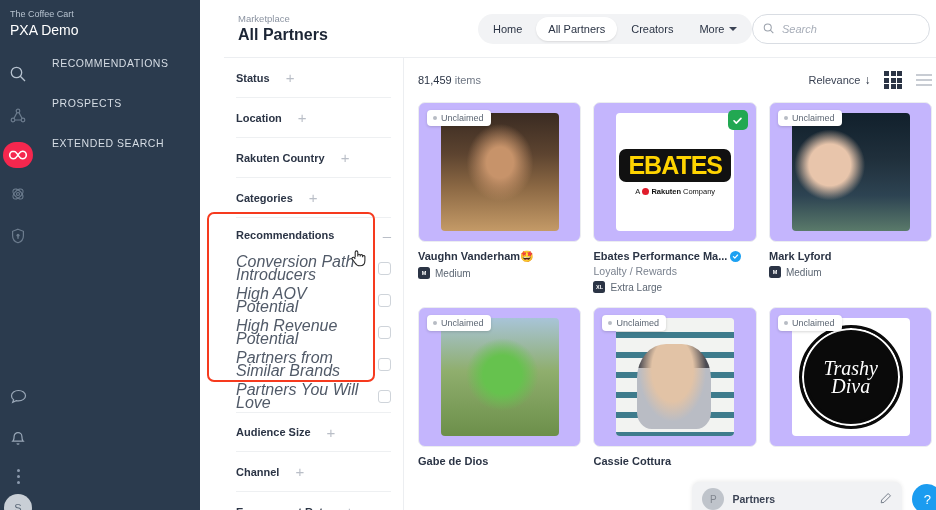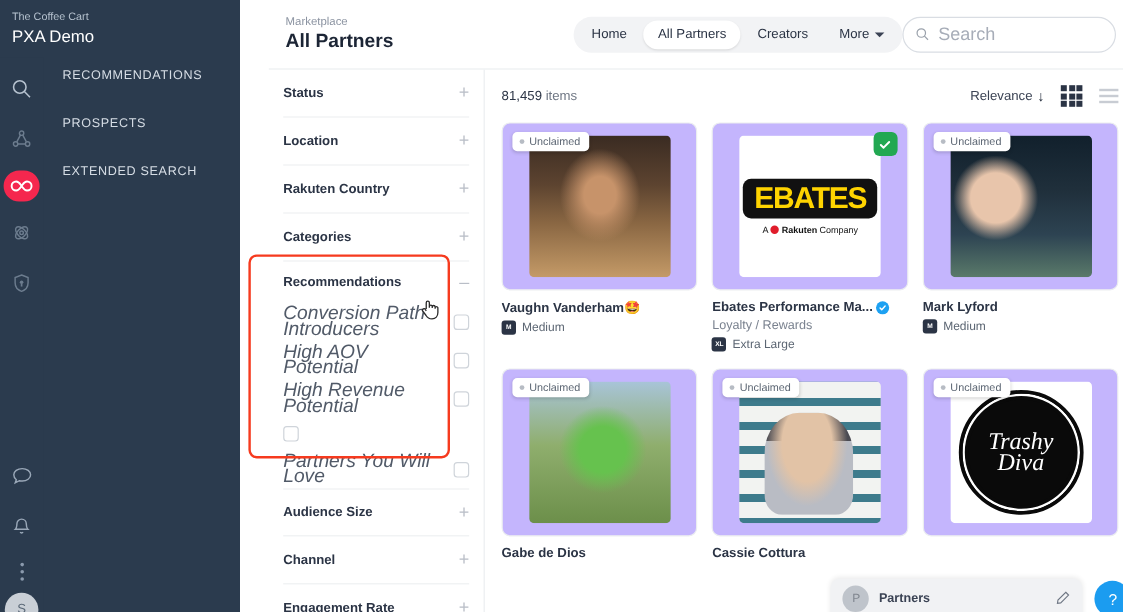--- a/index.html
+++ b/index.html
@@ -38,28 +38,28 @@
   .crumb { font-size: 9.5px; color: #8b93a1; line-height: 13px; }
   .page-title { font-size: 16px; color: #1c2535; font-weight: 700; line-height: 20px; }
 
   .tabs { display: flex; align-items: center; background: #f2f3f5; border-radius: 18px; height: 30px; padding: 3px; gap: 2px; }
   .tab { font-size: 11px; color: #2b3445; padding: 0 12px; height: 24px; line-height: 24px; border-radius: 14px; white-space: nowrap; }
   .tab.active { background: #ffffff; box-shadow: 0 1px 2px rgba(0,0,0,.10); }
   .tab.more { display: flex; align-items: center; gap: 5px; }
   .chev { width: 0; height: 0; border-left: 4px solid transparent; border-right: 4px solid transparent; border-top: 4px solid #3b4354; }
 
   .searchbox { margin-left: auto; width: 178px; height: 30px; border: 1px solid #d9dde3; border-radius: 16px; display: flex; align-items: center; padding: 0 10px; gap: 7px; }
-  .searchbox input { border: none; outline: none; font-size: 15px; color: #2b3445; font-family: "Liberation Sans", sans-serif; width: 100%; background: transparent; }
+  .searchbox input { border: none; outline: none; font-size: 11px; color: #2b3445; font-family: "Liberation Sans", sans-serif; width: 100%; background: transparent; font-style: italic; }
   .searchbox input::placeholder { color: #a7adb8; }
 
   .body { flex: 1; display: flex; min-height: 0; }
 
   
   .filters { width: 180px; flex: none; border-right: 1px solid #eceef1; padding: 0 12px; position: relative; overflow: hidden; }
-  .frow { height: 40px; display: flex; align-items: center; justify-content: space-between; border-bottom: 1px solid #eef0f2; gap: 16px; }
+  .frow { height: 40px; display: flex; align-items: center; border-bottom: 1px solid #eef0f2; gap: 16px; }
   .frow .flabel { font-size: 11px; font-weight: 700; color: #2b3445; }
   .fplus { color: #b9bec7; font-size: 15px; line-height: 1; font-weight: 300; }
 
   .rec-group { position: relative; }
   .rec-head { height: 34px; display: flex; align-items: center; justify-content: space-between; }
   .rec-head .flabel { font-size: 11px; font-weight: 700; color: #2b3445; }
   .rec-item { min-height: 27px; display: flex; align-items: center; justify-content: space-between; gap: 6px; padding: 3px 0; }
   .rec-item .rlabel { font-size: 16px; color: #46506080; color: #515a68; line-height: 13px; max-width: 125px; font-style: italic; }
   .cbox { width: 13px; height: 13px; border: 1px solid #cfd4da; border-radius: 3px; flex: none; }
   .highlight-box { position: absolute; left: 207px; top: 212px; width: 168px; height: 170px; border: 2px solid #f63a1e; border-radius: 7px; pointer-events: none; z-index: 5; }
@@ -262,20 +262,21 @@
           </div>
           <div class="rec-item">
             <span class="rlabel">High AOV Potential</span>
             <span class="cbox"></span>
           </div>
           <div class="rec-item">
             <span class="rlabel">High Revenue Potential</span>
             <span class="cbox"></span>
           </div>
           <div class="rec-item">
+            <span class="rlabel">Partners from Similar Brands</span>
             <span class="cbox"></span>
           </div>
           <div class="rec-item">
             <span class="rlabel">Partners You Will Love</span>
             <span class="cbox"></span>
           </div>
         </div>
 
         <div class="frow" style="border-top:1px solid #eef0f2;">
           <span class="flabel">Audience Size</span>

